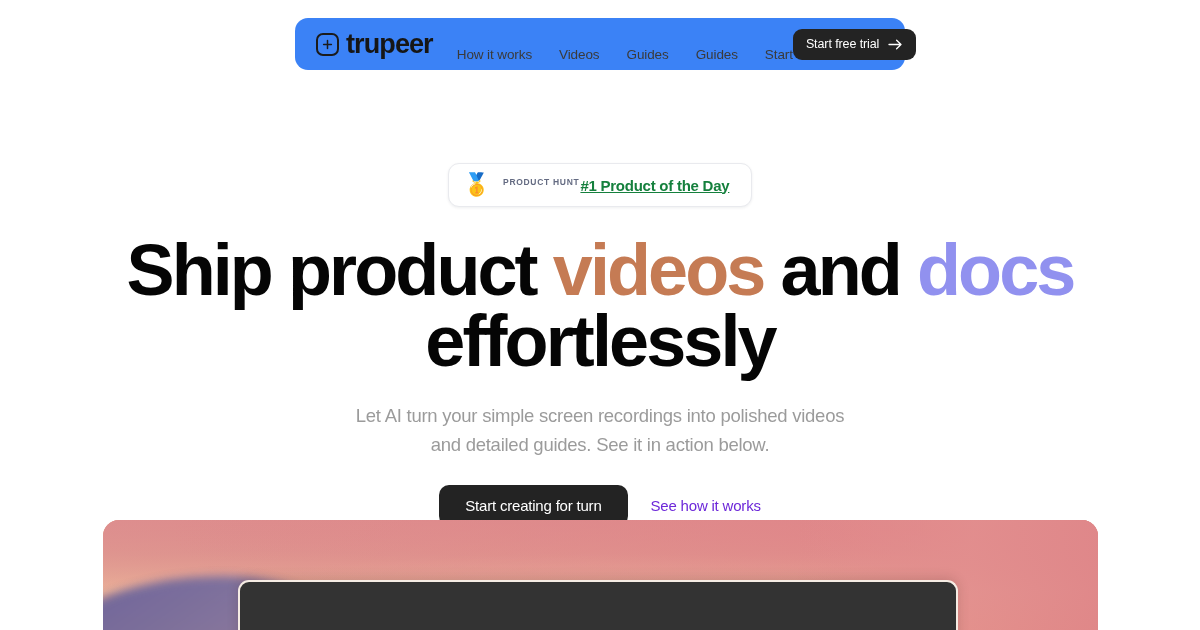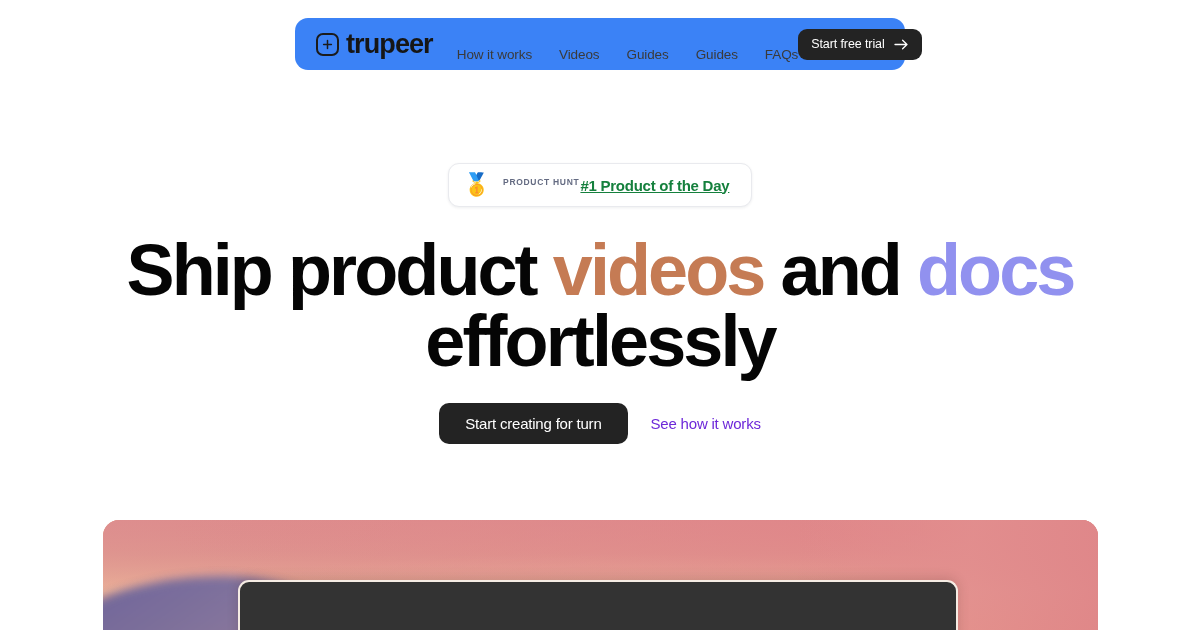--- a/index.html
+++ b/index.html
@@ -263,21 +263,21 @@
           </svg>
         </span>
         <span class="brand-name">trupeer</span>
       </div>
 
       <nav class="nav">
         <a class="nav-link">How it works</a>
         <a class="nav-link">Videos</a>
         <a class="nav-link">Guides</a>
         <a class="nav-link">Guides</a>
-        <a class="nav-link">FAQs</a>
+        <a class="nav-link">Start</a>
       </nav>
 
       <button class="trial-btn">
         <span>Start free trial</span>
         <span>
           <svg width="15" height="11" viewBox="0 0 15 11" aria-hidden="true">
             <path d="M1 5.5 H13 M8.6 1.2 L13 5.5 L8.6 9.8" stroke="#ffffff" stroke-width="1.3" fill="none" stroke-linecap="round" stroke-linejoin="round"></path>
           </svg>
         </span>
       </button>
@@ -291,20 +291,21 @@
       <span class="ph-text">
         <span class="ph-eyebrow">PRODUCT HUNT</span>
         <span class="ph-title">#1 Product of the Day</span>
       </span>
     </div>
   </div>
 
   <div class="hero">
     <h1 class="headline"><span>Ship product </span><span class="hl-videos">videos</span><span> and </span><span class="hl-docs">docs</span><span> effortlessly</span></h1>
 
+    <p class="subhead">Let AI turn your simple screen recordings into polished videos and detailed guides. See it in action below.</p>
 
     <div class="cta-row">
       <button class="cta-primary">Start creating for turn</button>
       <button class="cta-secondary">See how it works</button>
     </div>
   </div>
 
   <div class="showcase">
     <div class="sky"></div>
     <div class="sky-right"></div>

